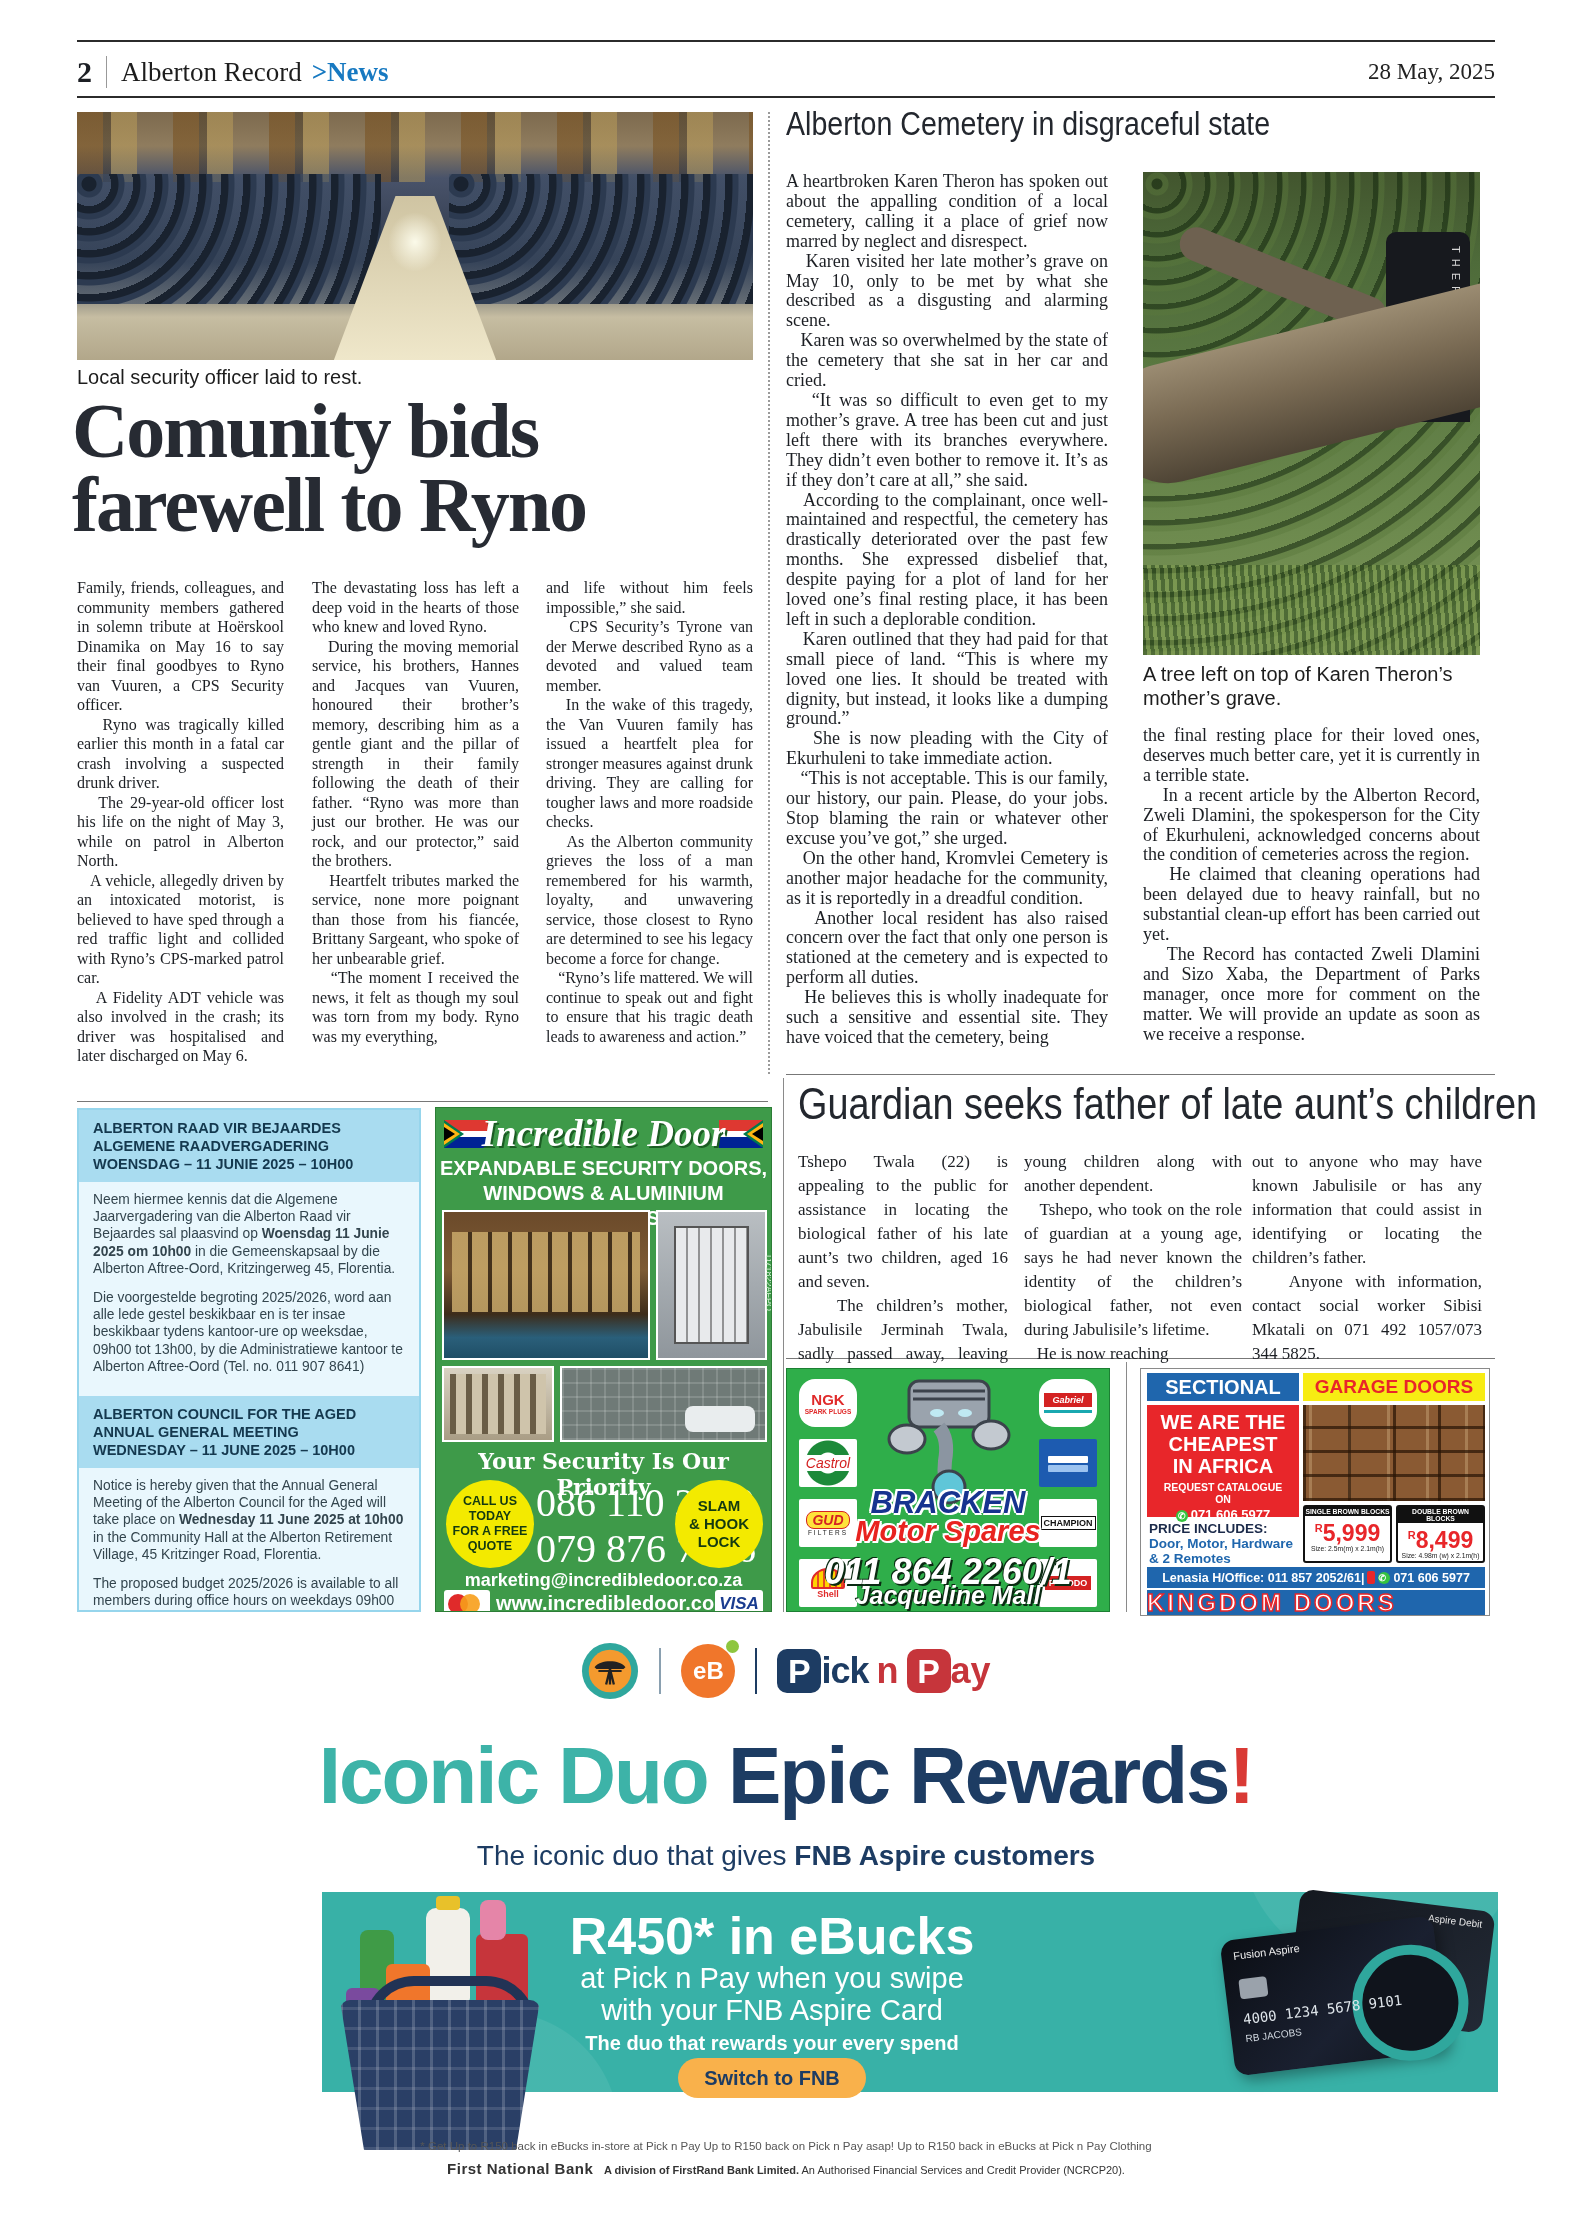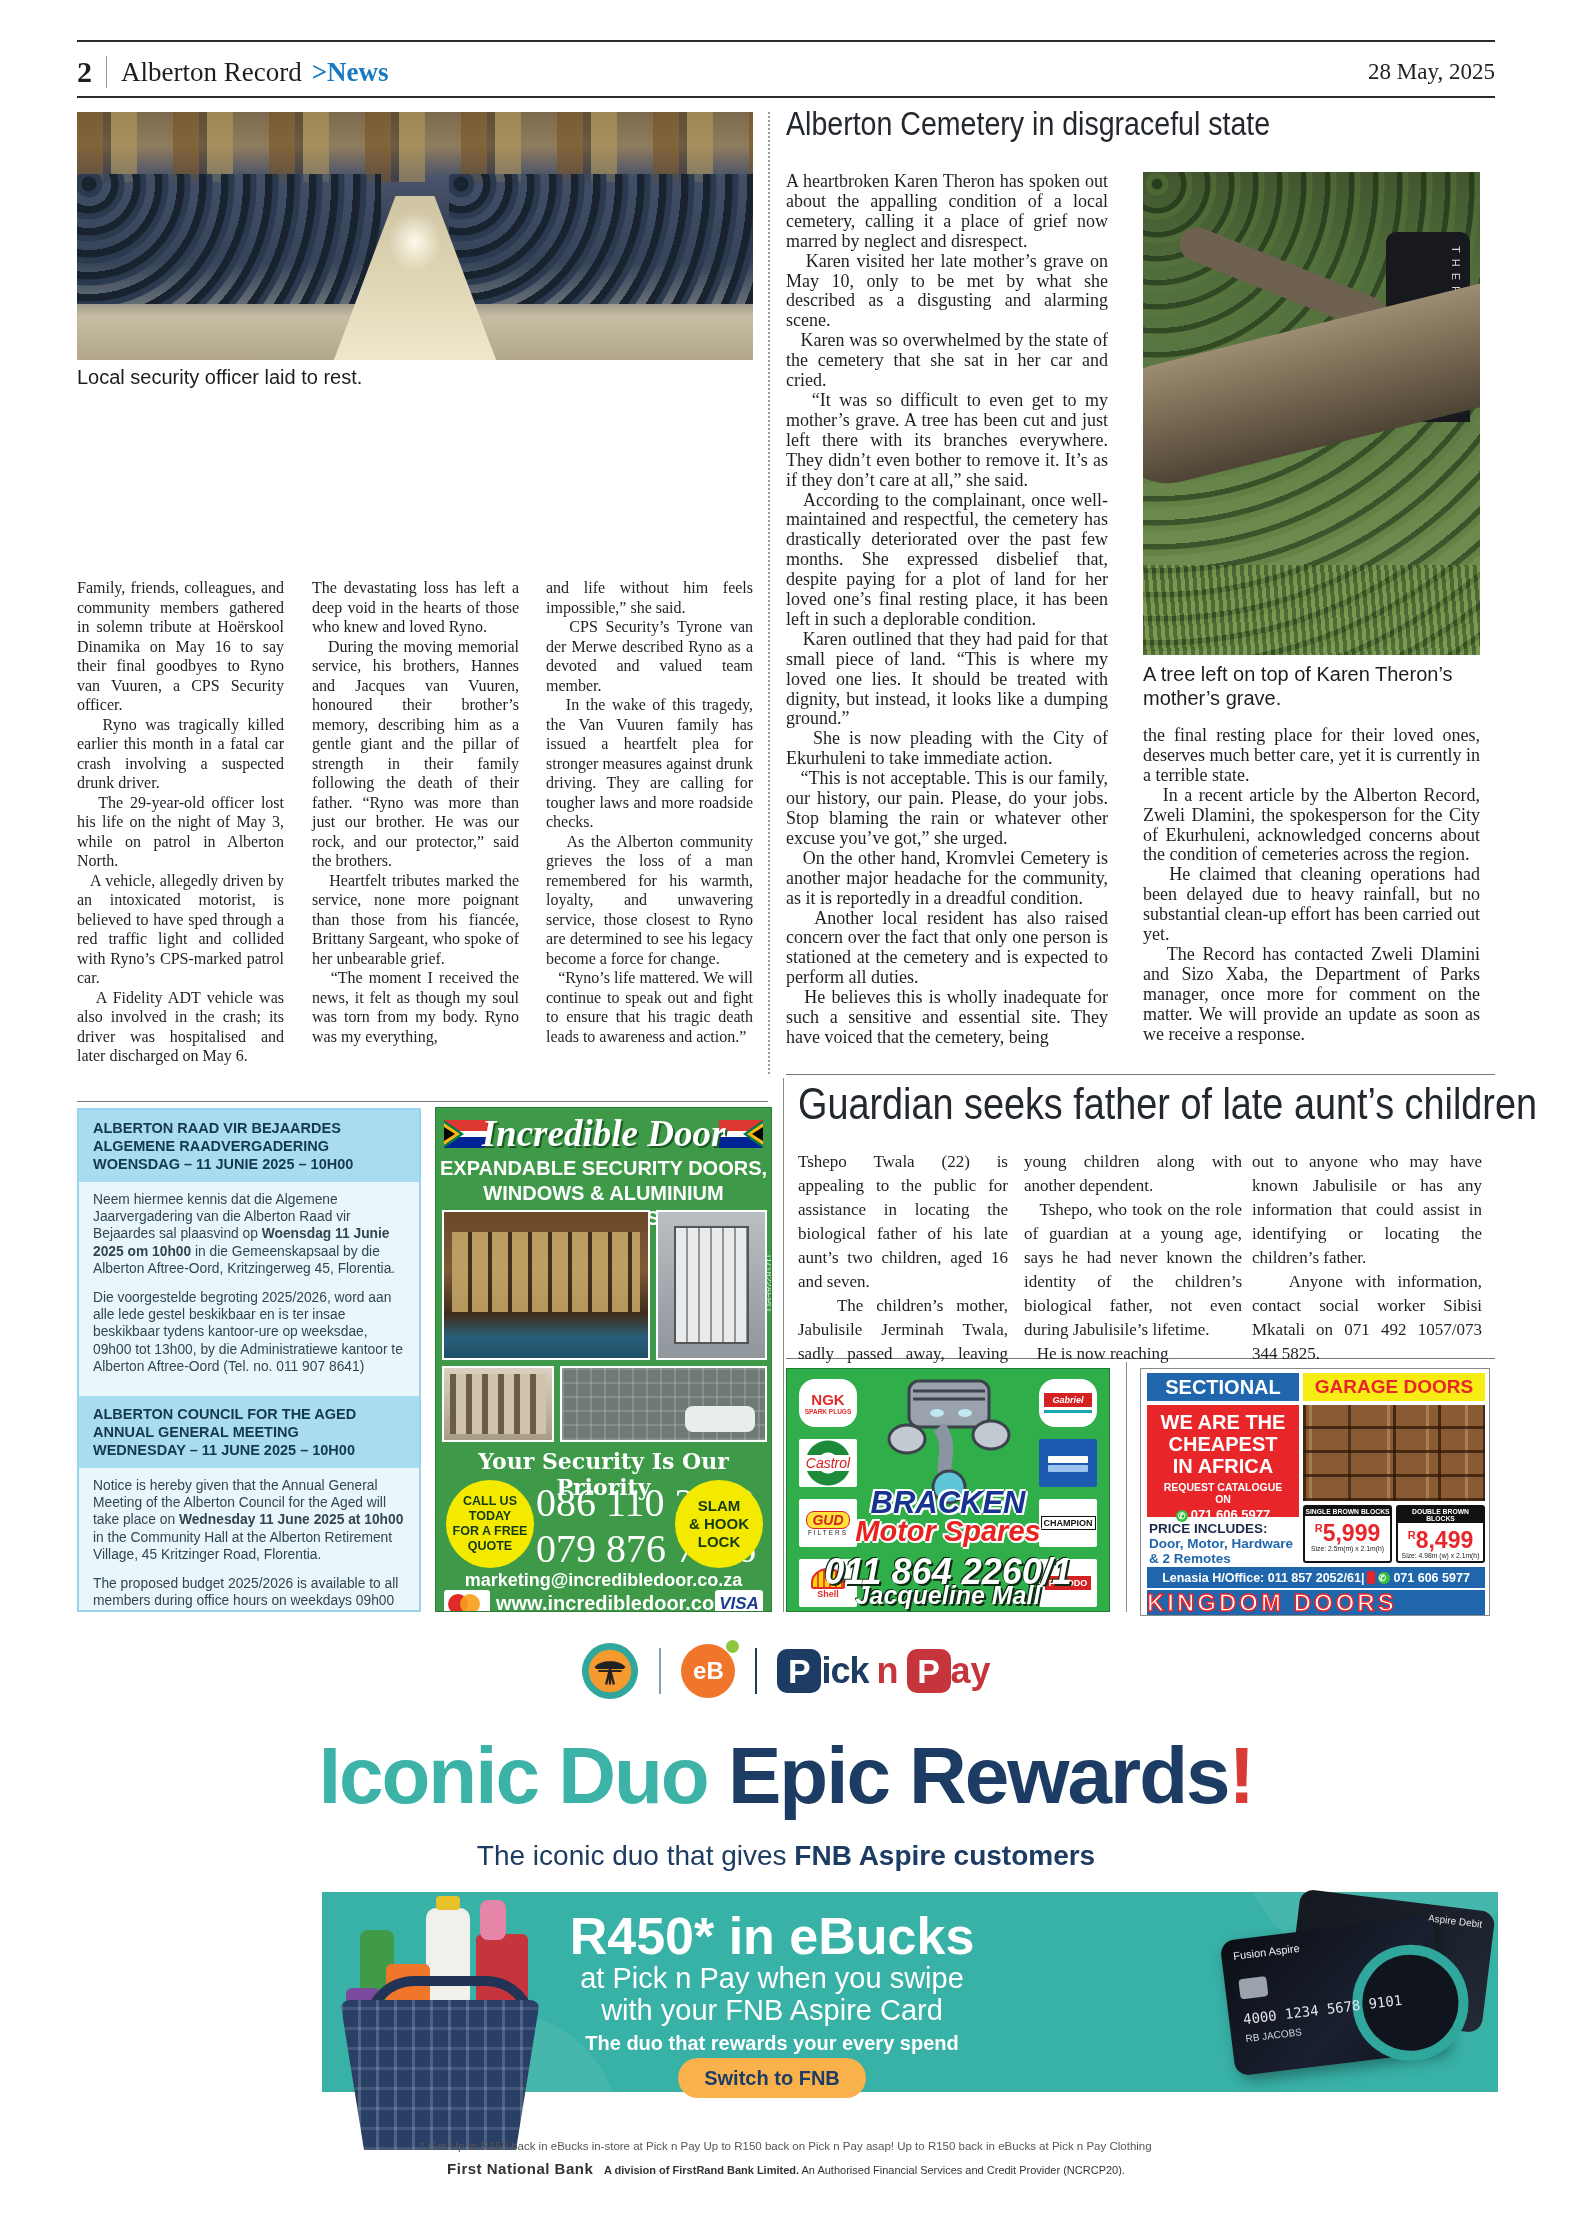--- a/index.html
+++ b/index.html
@@ -228,20 +228,22 @@
   <div class="hr" style="left:786px;top:1358px;width:709px;height:1px;background:#777;"></div>
 
   <div class="abs ph-memorial">
     <div class="banners"></div>
     <div class="crowdL"></div>
     <div class="crowdR"></div>
     <div class="aisle"></div>
     <div class="glow"></div>
   </div>
   <div class="abs cap" style="left:77px;top:366px;">Local security officer laid to rest.</div>
+  <div class="abs ryno-hl pre">Comunity bids
+farewell to Ryno</div>
   <div class="abs ryno-col newscol pre" style="left:77px;">Family, friends, colleagues, and community members gathered in solemn tribute at Hoërskool Dinamika on May 16 to say their final goodbyes to Ryno van Vuuren, a CPS Security officer.
 &nbsp;&nbsp;&nbsp;Ryno was tragically killed earlier this month in a fatal car crash involving a suspected drunk driver.
 &nbsp;&nbsp;&nbsp;The 29-year-old officer lost his life on the night of May 3, while on patrol in Alberton North.
 &nbsp;&nbsp;&nbsp;A vehicle, allegedly driven by an intoxicated motorist, is believed to have sped through a red traffic light and collided with Ryno’s CPS-marked patrol car.
 &nbsp;&nbsp;&nbsp;A Fidelity ADT vehicle was also involved in the crash; its driver was hospitalised and later discharged on May 6.</div>
   <div class="abs ryno-col newscol pre" style="left:312px;">The devastating loss has left a deep void in the hearts of those who knew and loved Ryno.
 &nbsp;&nbsp;&nbsp;During the moving memorial service, his brothers, Hannes and Jacques van Vuuren, honoured their brother’s memory, describing him as a gentle giant and the pillar of strength in their family following the death of their father. “Ryno was more than just our brother. He was our rock, and our protector,” said the brothers.
 &nbsp;&nbsp;&nbsp;Heartfelt tributes marked the service, none more poignant than those from his fiancée, Brittany Sargeant, who spoke of her unbearable grief.
 &nbsp;&nbsp;&nbsp;“The moment I received the news, it felt as though my soul was torn from my body. Ryno was my everything,</div>
   <div class="abs ryno-col newscol pre" style="left:546px;">and life without him feels impossible,” she said.

